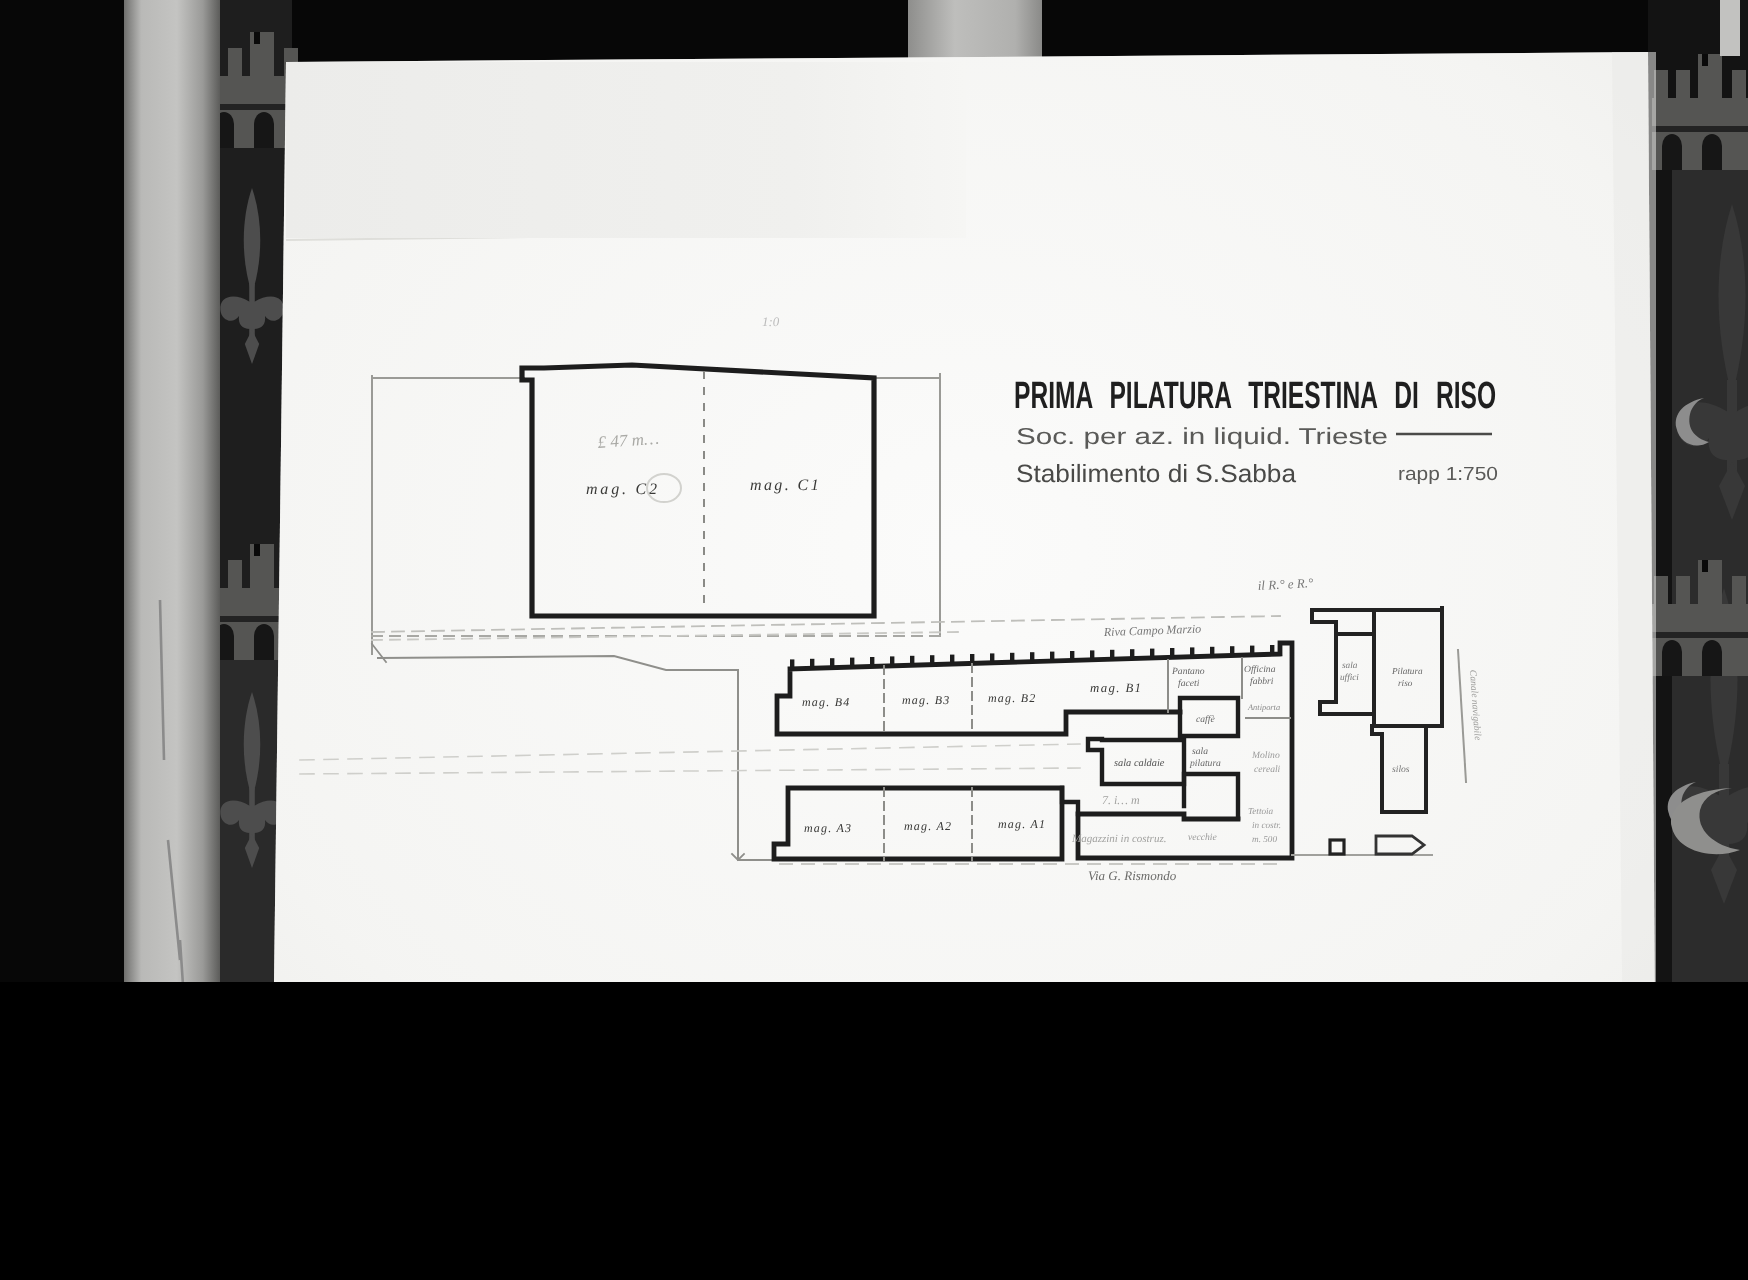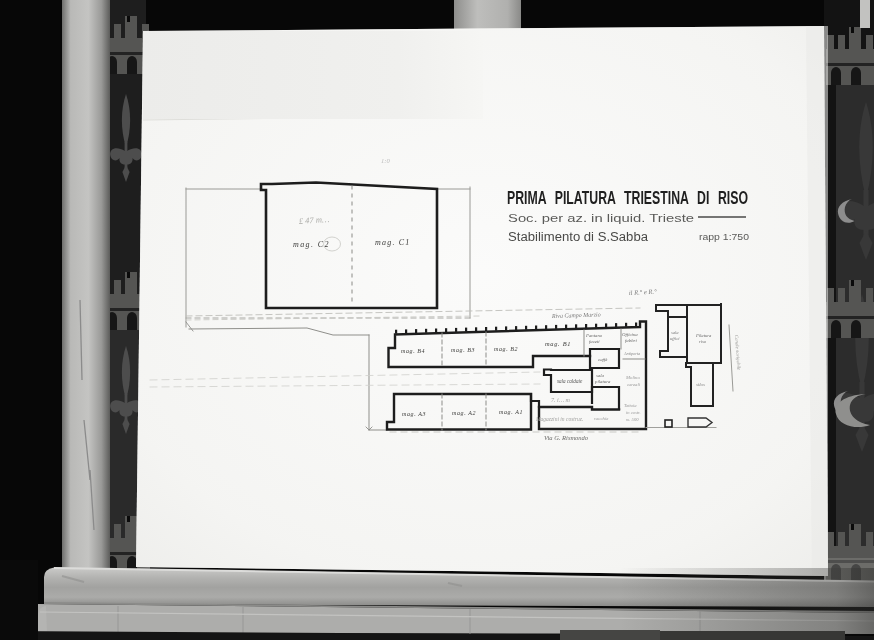--- a/index.html
+++ b/index.html
@@ -1,16 +1,16 @@
 <!DOCTYPE html>
 <html><head>
 <meta charset="utf-8">
 <style>
   html,body{margin:0;padding:0;background:#000;}
-  #stage{position:relative;width:874px;height:640px;overflow:hidden;background:#070707;
+  #stage{position:relative;width:874px;height:491px;overflow:hidden;background:#070707;
          font-family:"Liberation Sans",sans-serif;}
   svg{position:absolute;left:0;top:0;}
 </style>
 </head>
 <body>
 <div id="stage">
 <svg width="874" height="640" viewBox="0 0 874 640">
 <defs>
   <linearGradient id="postg" x1="0" y1="0" x2="1" y2="0">
     <stop offset="0" stop-color="#6f6f6d"></stop>

